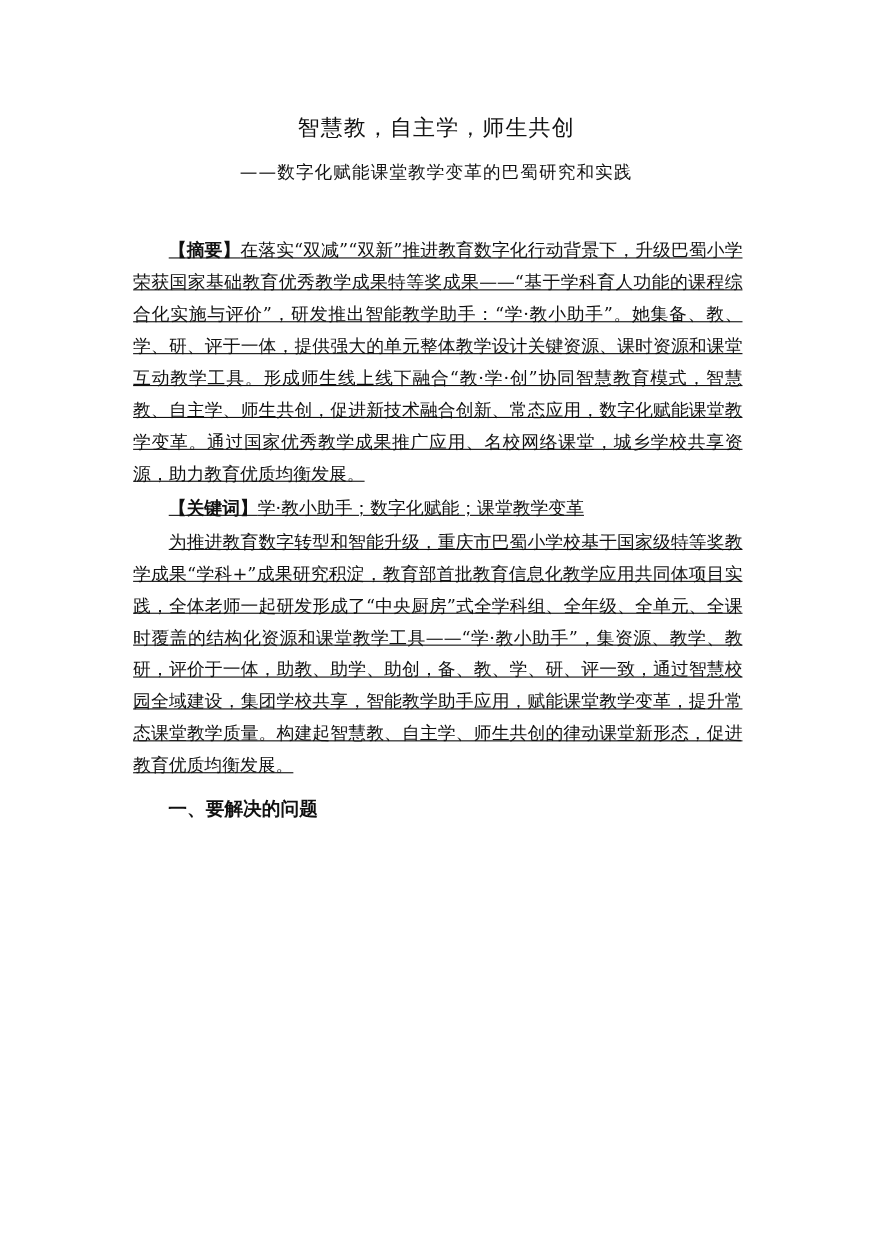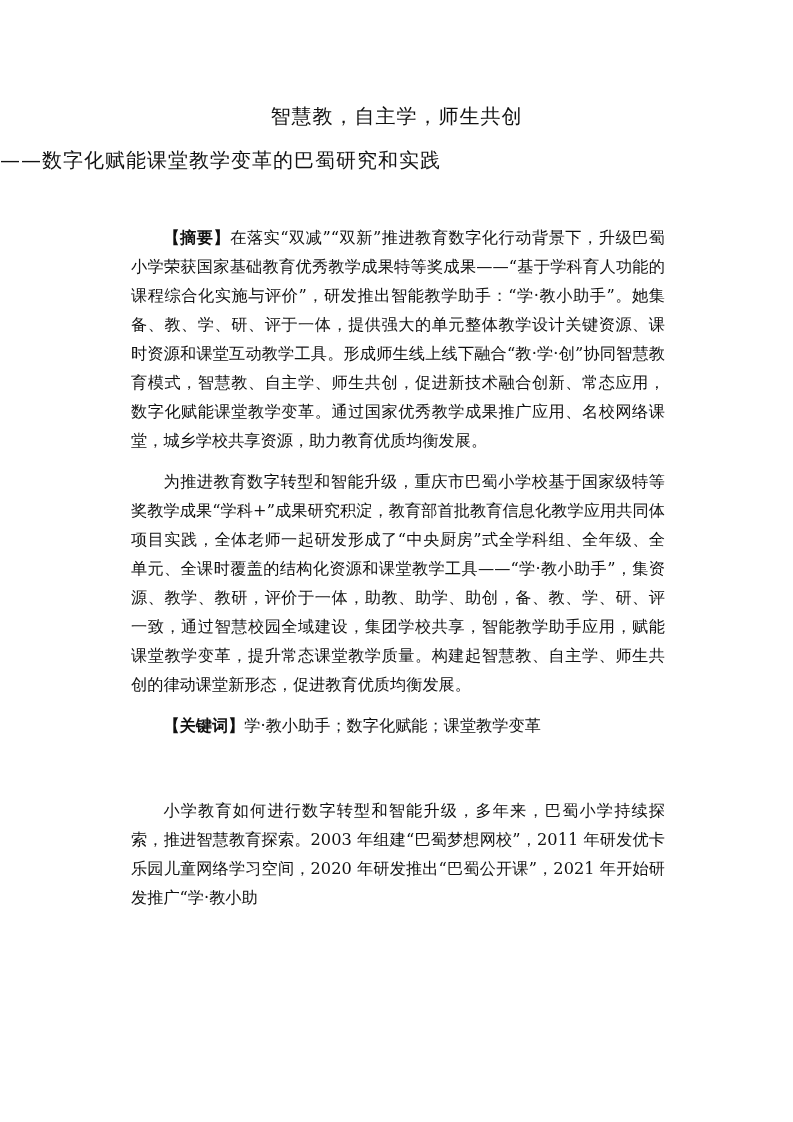--- a/index.html
+++ b/index.html
@@ -1,37 +1,37 @@
 <!DOCTYPE html>
 <html><head>
 <meta charset="utf-8">
 <style>
   html, body { margin: 0; padding: 0; background: #ffffff; }
   body { width: 793px; height: 1122px; position: relative; overflow: hidden;
          font-family: "DejaVu Serif", "Liberation Serif", serif; color: #111; }
   .title1 { position: absolute; top: 103px; left: 0; width: 793px; text-align: center;
             font-family: "DejaVu Sans", "Liberation Sans", sans-serif; font-size: 20px; letter-spacing: 1px; }
-  .title2 { position: absolute; top: 147px; left: 0; width: 793px; 
-            font-family: "DejaVu Sans", "Liberation Sans", sans-serif; font-size: 20px; letter-spacing: 1px; }
+  .title2 { position: absolute; top: 147px; left: 0; width: 793px; text-align: center;
+            font-family: "DejaVu Sans", "Liberation Sans", sans-serif; font-size: 16px; letter-spacing: 1px; }
   .body { position: absolute; left: 119px; width: 558px; font-size: 16.2px; line-height: 29px;
           text-align: justify; text-align-last: left; }
-  .para { margin: 12px; text-indent: 2em; }
+  .para { margin: 2px; text-indent: 2em; text-decoration: underline; }
   .lbl { font-weight: bold; }
   b { font-weight: bold; }
   .h { margin: 0; font-weight: bold; font-size: 17px; text-indent: 2em;
        font-family: "DejaVu Sans", "Liberation Sans", sans-serif; }
 </style>
 </head>
 <body>
 
 <div class="title1">智慧教，自主学，师生共创</div>
 <div class="title2">——数字化赋能课堂教学变革的巴蜀研究和实践</div>
 
 <div class="body" style="top:211px;">
   <p class="para"><span class="lbl">【摘要】</span><span>在落实“双减”“双新”推进教育数字化行动背景下，升级巴蜀小学荣获国家基础教育优秀教学成果特等奖成果——“基于学科育人功能的课程综合化实施与评价”，研发推出智能教学助手：“学·教小助手”。她集备、教、学、研、评于一体，提供强大的单元整体教学设计关键资源、课时资源和课堂互动教学工具。形成师生线上线下融合“教·学·创”协同智慧教育模式，智慧教、自主学、师生共创，促进新技术融合创新、常态应用，数字化赋能课堂教学变革。通过国家优秀教学成果推广应用、名校网络课堂，城乡学校共享资源，助力教育优质均衡发展。</span></p>
+  <p class="para"><span class="lbl">【关键词】</span><span>学·教小助手；数字化赋能；课堂教学变革</span></p>
   <p class="para">为推进教育数字转型和智能升级，重庆市巴蜀小学校基于国家级特等奖教学成果“学科+”成果研究积淀，教育部首批教育信息化教学应用共同体项目实践，全体老师一起研发形成了“中央厨房”式全学科组、全年级、全单元、全课时覆盖的结构化资源和课堂教学工具——“学·教小助手”，集资源、教学、教研，评价于一体，助教、助学、助创，备、教、学、研、评一致，通过智慧校园全域建设，集团学校共享，智能教学助手应用，赋能课堂教学变革，提升常态课堂教学质量。构建起智慧教、自主学、师生共创的律动课堂新形态，促进教育优质均衡发展。</p>
-  <p class="para"><span class="lbl">【关键词】</span><span>学·教小助手；数字化赋能；课堂教学变革</span></p>
   <div style="height:10px"></div>
+  <p class="h">一、要解决的问题</p>
   <div style="height:6px"></div>
   <div style="height:10px"></div>
   <div style="height:6px"></div>
-  <p class="para">小学教育如何进行数字转型和智能升级，多年来，巴蜀小学持续探索，推进智慧教育探索。2003 年组建“巴蜀梦想网校”，2011 年研发优卡乐园儿童网络学习空间，2020 年研发推出“巴蜀公开课”，2021 年开始研发推广“学·教小助</p>
 </div>
 
 </body></html>

